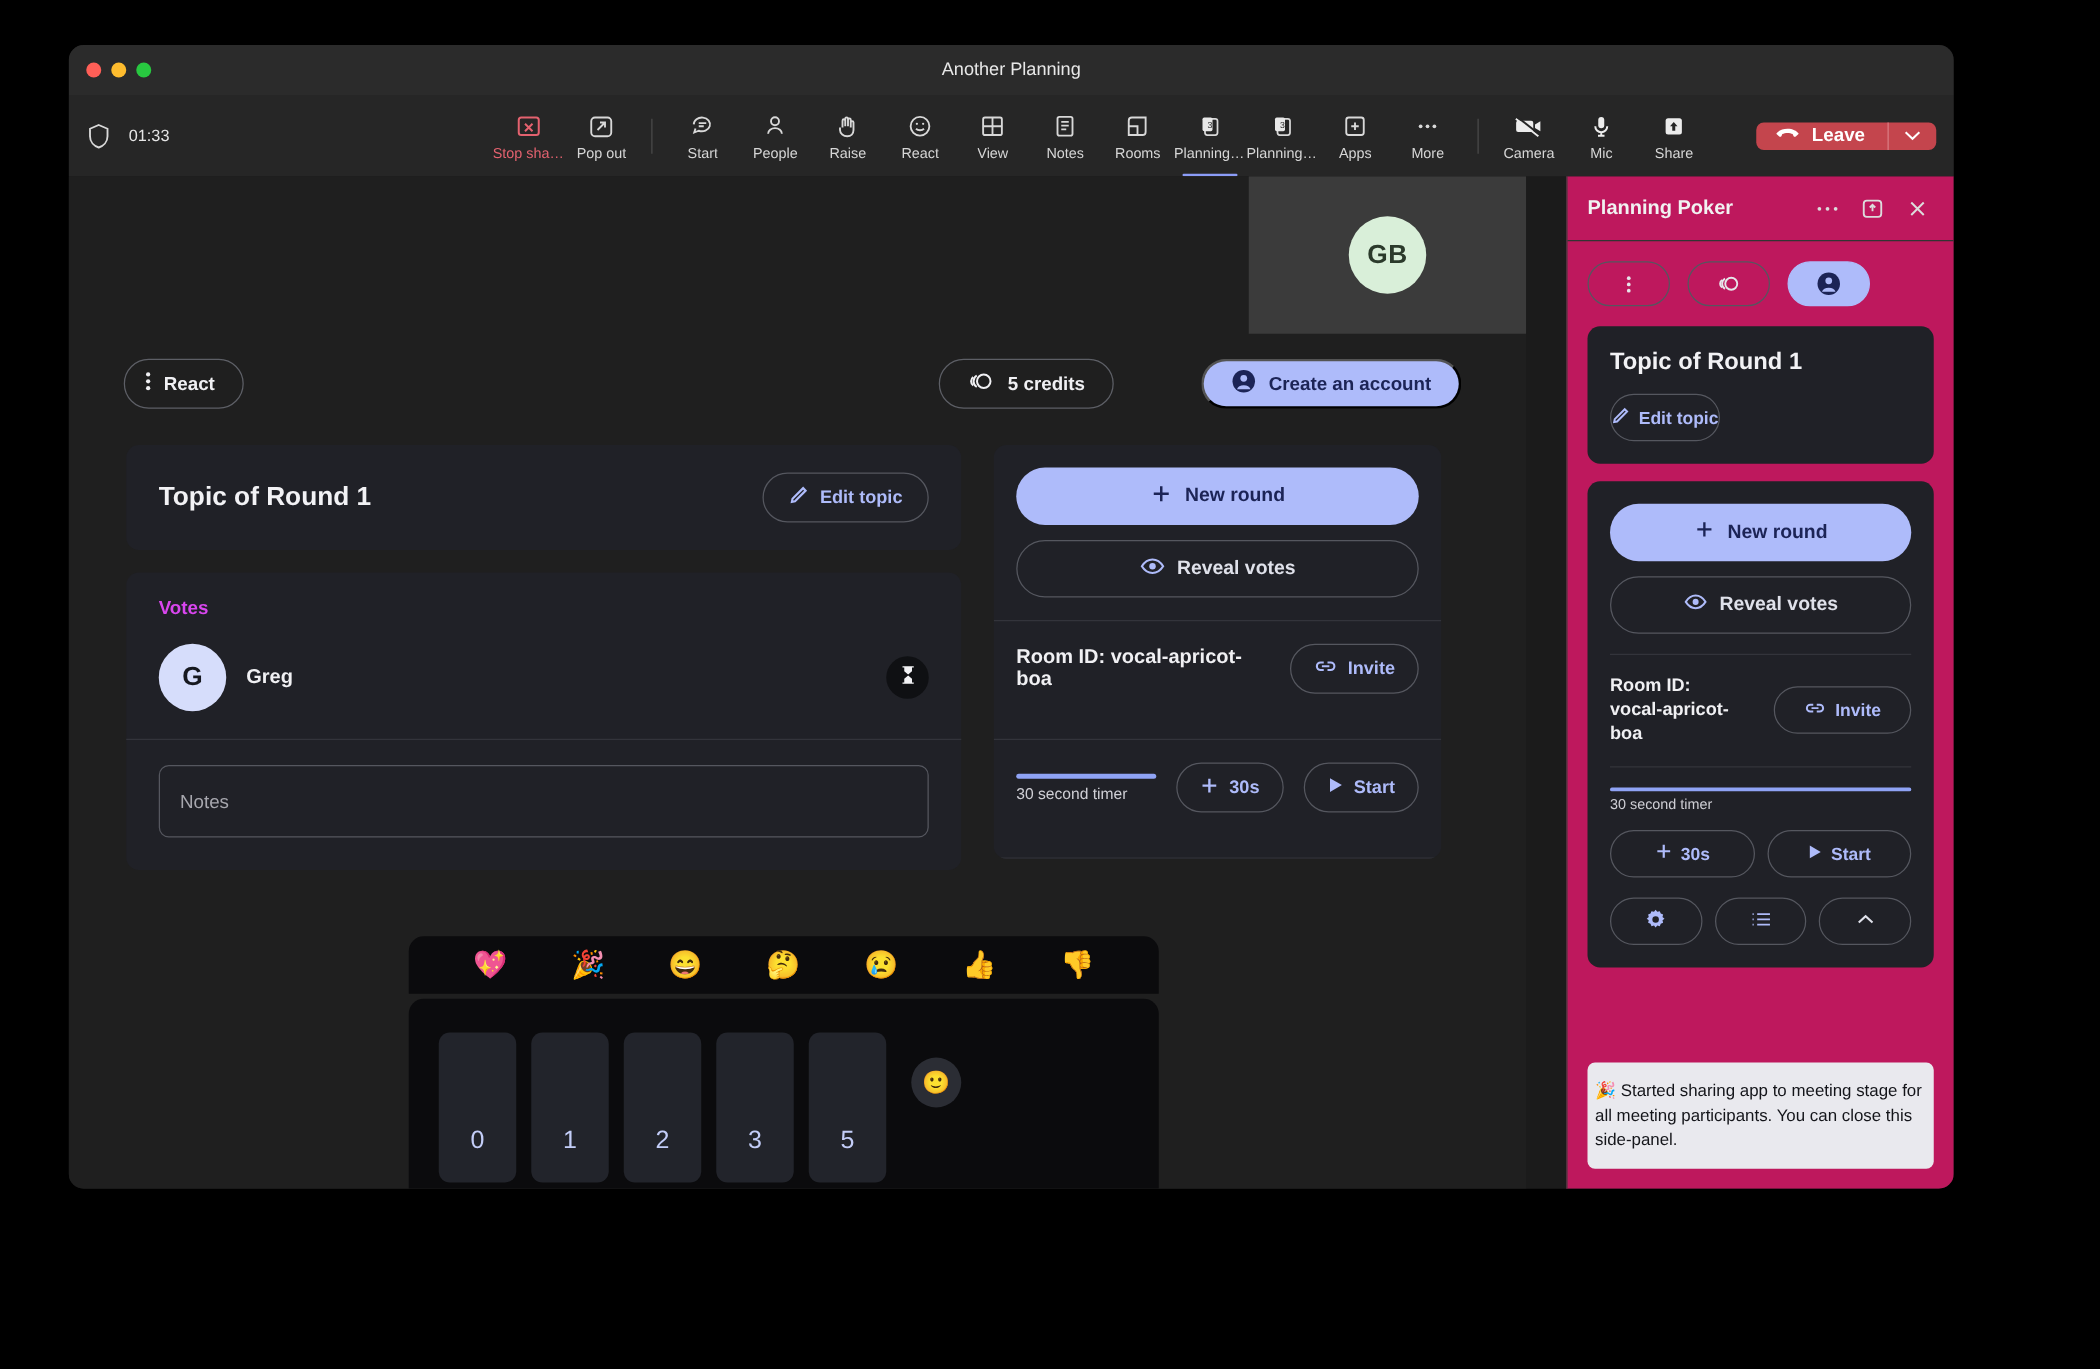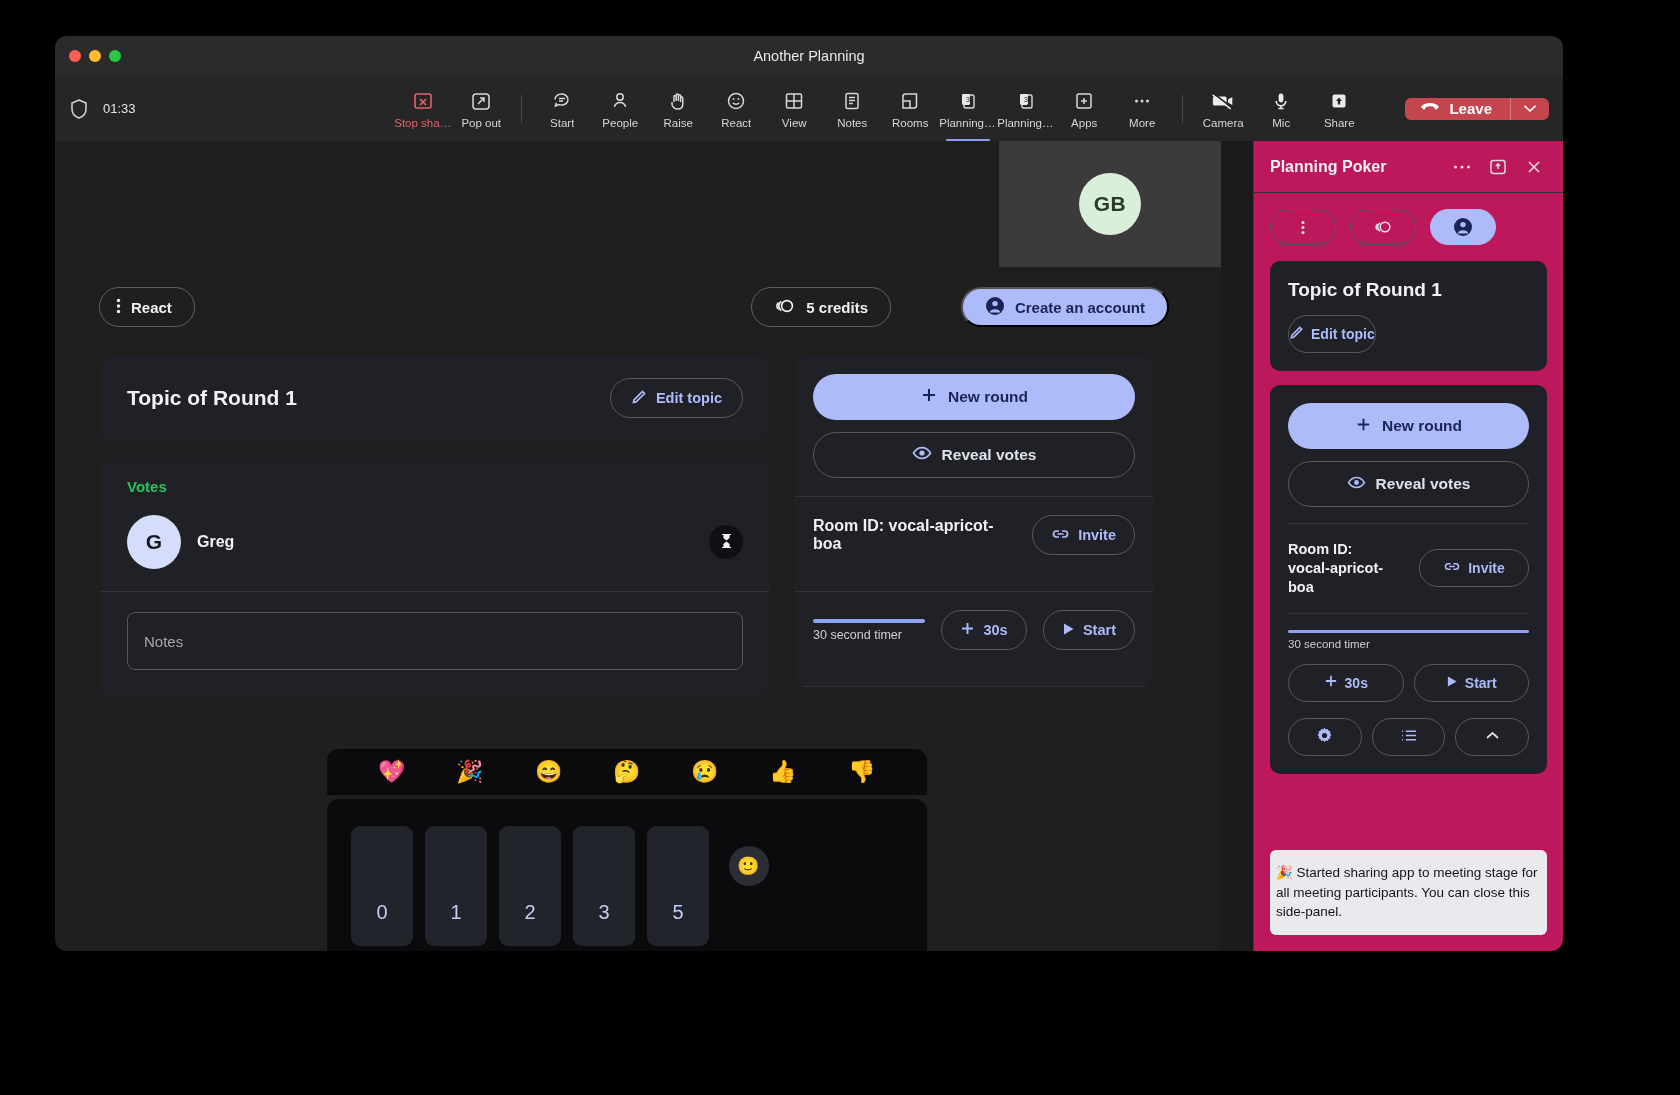--- a/index.html
+++ b/index.html
@@ -144,21 +144,21 @@
   }
   .topic-title { color: #f2f2f5; font-size: 21px; font-weight: bold; }
   .pill-outline {
     display: flex; align-items: center; gap: 9px;
     height: 40px; padding: 0 20px;
     border: 1px solid #55575f; border-radius: 20px;
     color: #aebbfa; font-size: 14.5px; font-weight: bold;
     cursor: pointer; background: transparent; white-space: nowrap;
   }
   .votes-card { padding: 20px 0 0; }
-  .votes-label { color: #22c55e; font-size: 15px; font-weight: bold; padding: 0 26px 8px; }
+  .votes-label { color: #d946ef; font-size: 15px; font-weight: bold; padding: 0 26px 8px; }
   .vote-row {
     display: flex; align-items: center; justify-content: space-between;
     padding: 12px 26px 22px;
     border-bottom: 1px solid #33343b;
   }
   .vote-who { display: flex; align-items: center; gap: 16px; }
   .avatar-sm {
     width: 54px; height: 54px; border-radius: 50%;
     background: #d6ddfb; color: #16181f;
     display: flex; align-items: center; justify-content: center;

